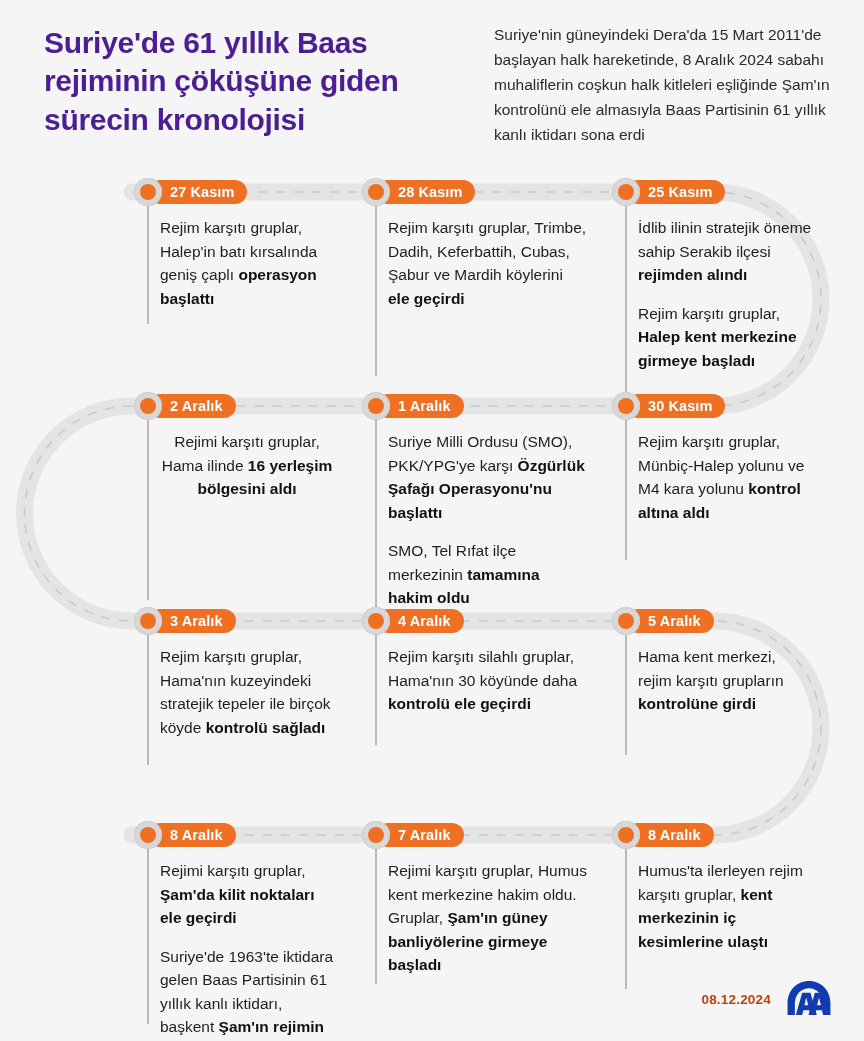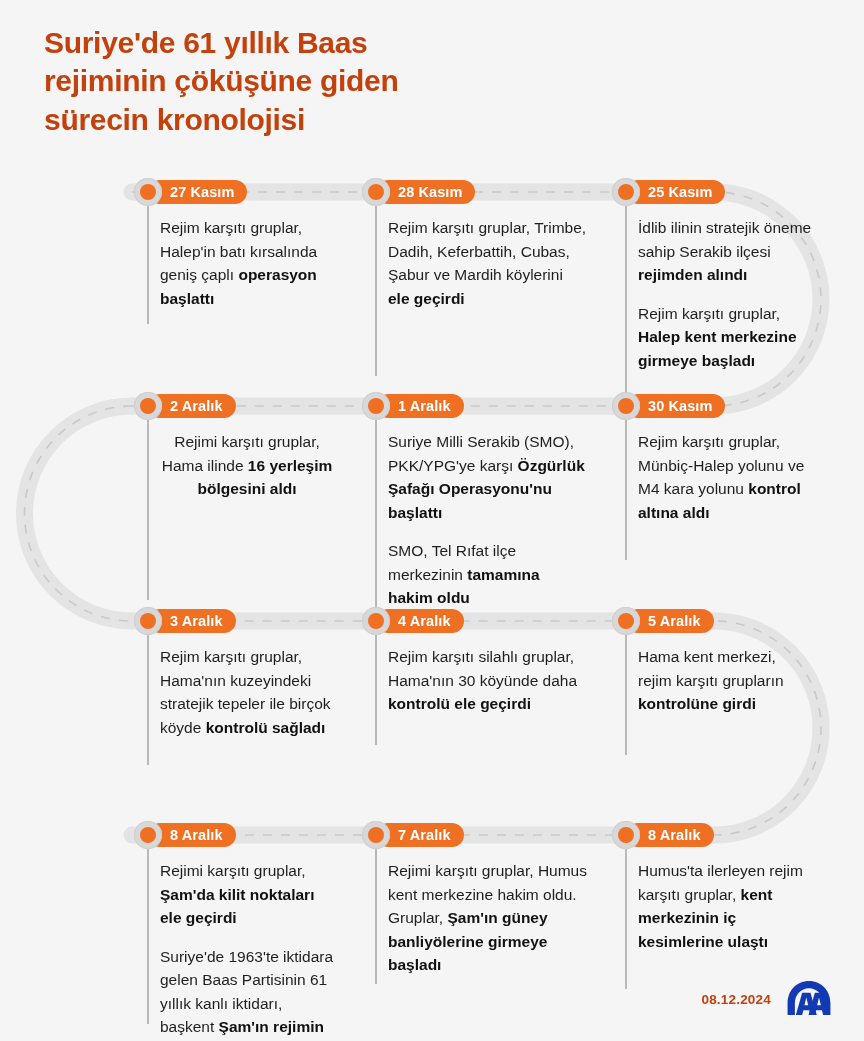--- a/index.html
+++ b/index.html
@@ -31,21 +31,21 @@
   }
   .title {
     position: absolute;
     left: 44px;
     top: 24px;
     width: 430px;
     font-size: 30px;
     line-height: 1.28;
     font-weight: 700;
     letter-spacing: -0.3px;
-    color: #c2410c;
+    color: #4c1d95;
     margin: 0;
   }
   .lede {
     position: absolute;
     left: 494px;
     top: 22px;
     width: 340px;
     font-size: 15.5px;
     line-height: 1.62;
     color: #2a2a2a;
@@ -154,20 +154,21 @@
     height: 38px;
   }
 </style>
 </head>
 <body>
 
 <div id="stage">
 
   <div class="header">
     <h1 class="title">Suriye'de 61 yıllık Baas rejiminin çöküşüne giden sürecin kronolojisi</h1>
+    <p class="lede">Suriye'nin güneyindeki Dera'da 15 Mart 2011'de başlayan halk hareketinde, 8 Aralık 2024 sabahı muhaliflerin coşkun halk kitleleri eşliğinde Şam'ın kontrolünü ele almasıyla Baas Partisinin 61 yıllık kanlı iktidarı sona erdi</p>
   </div>
 
   <svg class="road-layer" width="864" height="1041" viewBox="0 0 864 1041" xmlns="http://www.w3.org/2000/svg">
 
     <path id="seg1" d="M 132 192 H 714 A 107 107 0 0 1 714 406 H 132" fill="none" stroke="#e4e4e4" stroke-width="17" stroke-linecap="round"></path>
 
     <path id="seg2" d="M 132 406 H 132 A 107 107 0 0 0 132 621 H 610" fill="none" stroke="#e4e4e4" stroke-width="17" stroke-linecap="round"></path>
 
     <path id="seg3" d="M 610 621 H 714 A 107 107 0 0 1 714 835 H 132" fill="none" stroke="#e4e4e4" stroke-width="17" stroke-linecap="round"></path>
 
@@ -208,21 +209,21 @@
         <div class="stem" style="height: 180px;"></div>
         <div class="body" style="width: 174px; text-align: center;">
           <p><span>Rejimi karşıtı gruplar, Hama ilinde </span><b>16 yerleşim bölgesini aldı</b></p>
         </div>
       </div>
       <div class="node" style="left: 346px; top: 392px; width: 225px;">
         <div class="dot"></div>
         <div class="pill">1 Aralık</div>
         <div class="stem" style="height: 200px;"></div>
         <div class="body" style="width: 199px;">
-          <p><span>Suriye Milli Serakib (SMO), PKK/YPG'ye karşı </span><b>Özgürlük Şafağı Operasyonu'nu başlattı</b></p>
+          <p><span>Suriye Milli Ordusu (SMO), PKK/YPG'ye karşı </span><b>Özgürlük Şafağı Operasyonu'nu başlattı</b></p>
           <p><span>SMO, Tel Rıfat ilçe merkezinin </span><b>tamamına hakim oldu</b></p>
         </div>
       </div>
       <div class="node" style="left: 596px; top: 392px; width: 200px;">
         <div class="dot"></div>
         <div class="pill">30 Kasım</div>
         <div class="stem" style="height: 140px;"></div>
         <div class="body" style="width: 174px;">
           <p><span>Rejim karşıtı gruplar, Münbiç-Halep yolunu ve M4 kara yolunu </span><b>kontrol altına aldı</b></p>
         </div>

